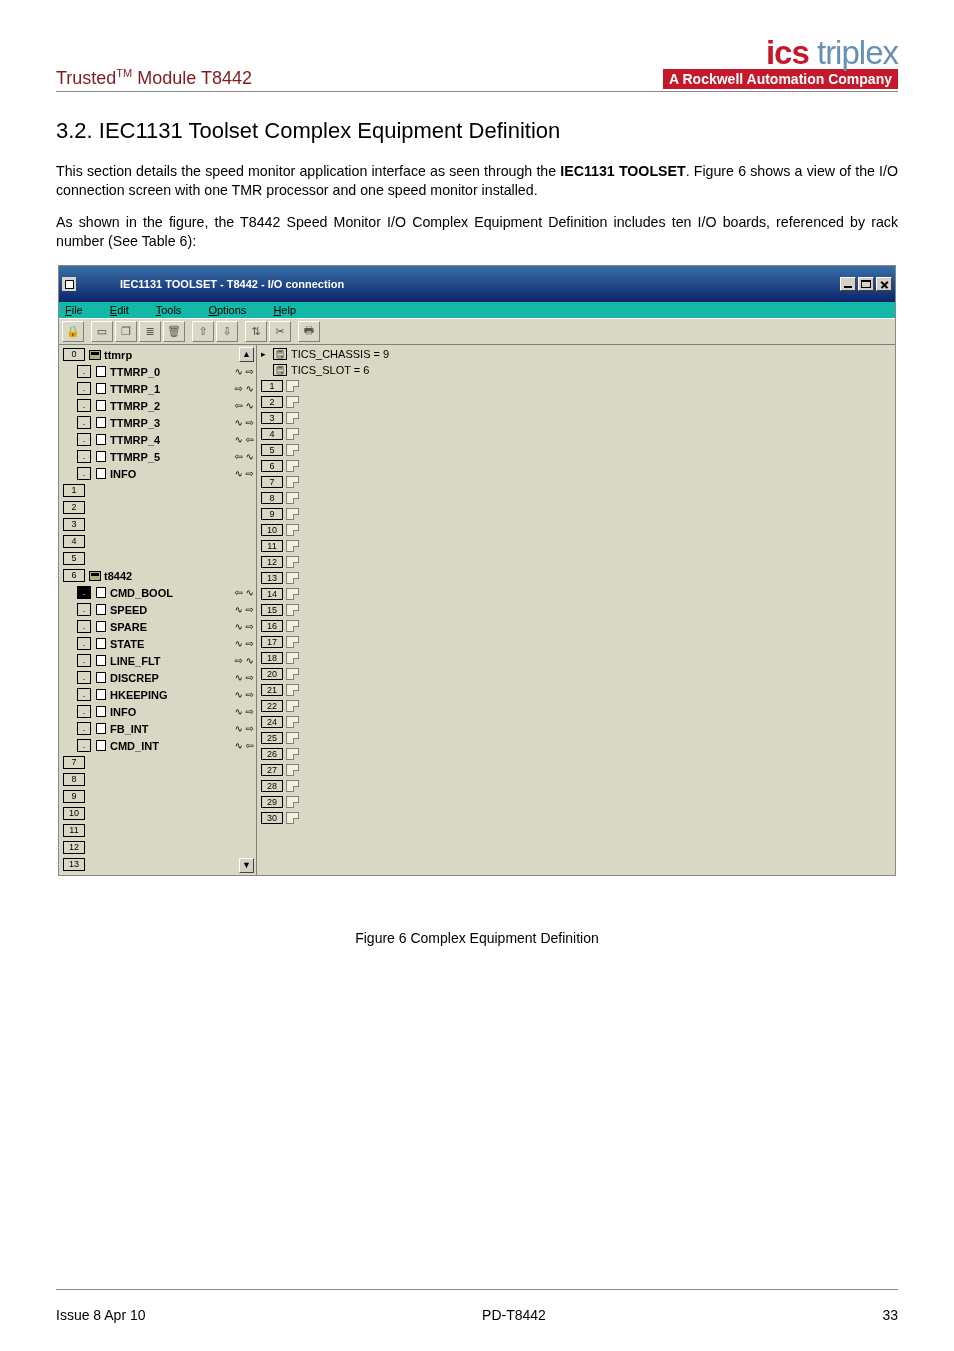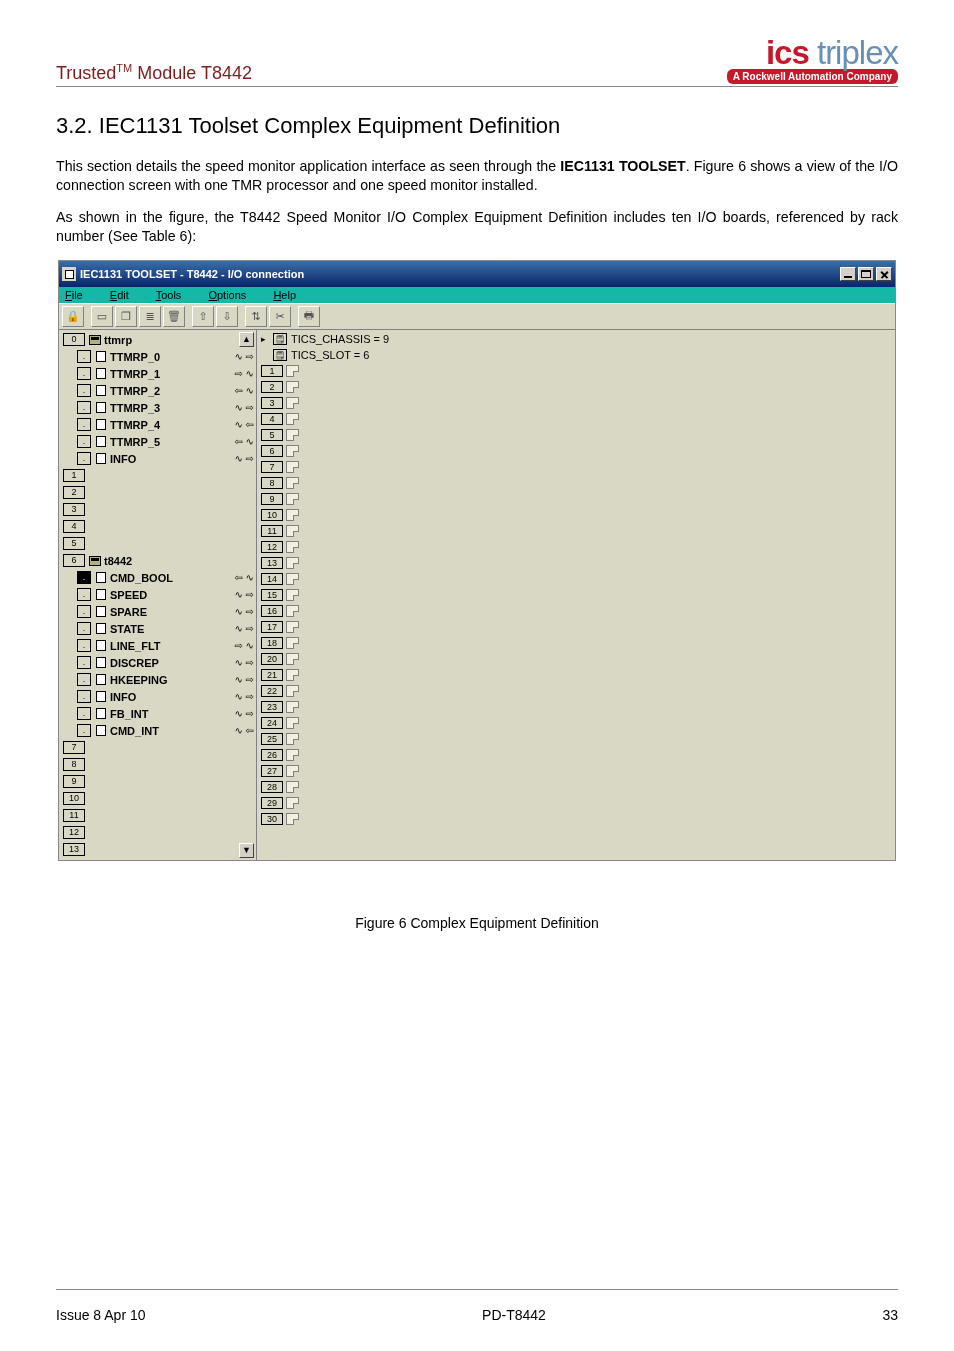--- a/index.html
+++ b/index.html
@@ -25,25 +25,24 @@
     color: #7f1d1d;
   }
   .page-header-left sup { font-size: 11px; vertical-align: super; }
   .logo-box { text-align: right; }
   .logo-main { white-space: nowrap; line-height: 1; }
   .logo-ics { font-size: 33px; font-weight: 700; color: #c5182a; letter-spacing: -1px; }
   .logo-triplex { font-size: 33px; font-weight: 400; color: #6890b5; letter-spacing: -1px; }
   .logo-sub {
     background: #c5182a;
     color: #fff;
-    font-size: 10px;
+    font-size: 14px;
     font-weight: 700;
     padding: 2px 6px;
     white-space: nowrap;
-    border-radius: 6px;
   }
   .section-heading {
     font-size: 22px;
     font-weight: 400;
     margin: 8px 0 18px 0;
   }
   .body-text {
     font-size: 14.2px;
     line-height: 1.32;
     text-align: justify;
@@ -59,23 +58,24 @@
     font-family: "MS Sans Serif", Tahoma, Arial, sans-serif;
     font-size: 11px;
     background: #d8d8c4;
   }
   .titlebar {
     background: linear-gradient(#3a6fa8, #0a246a);
     color: #fff;
     display: flex;
     align-items: center;
     padding: 2px 3px;
-    height: 26px;
+    height: 36px;
     font-weight: 700;
     font-size: 11px;
+    gap: 40px;
   }
   .titlebar .sysicon {
     width: 14px; height: 14px;
     background: #d8d8c4;
     margin-right: 4px;
     position: relative;
   }
   .titlebar .sysicon::after{
     content:"";
     position:absolute; left:3px; top:3px; width:7px; height:7px;
@@ -545,24 +545,20 @@
           </div>
           <div class="chan-row">
             <div class="chan-num">21</div>
             <div class="chan-note"></div>
           </div>
           <div class="chan-row">
             <div class="chan-num">22</div>
             <div class="chan-note"></div>
           </div>
           <div class="chan-row">
-            <div class="chan-num">23</div>
-            <div class="chan-note"></div>
-          </div>
-          <div class="chan-row">
             <div class="chan-num">24</div>
             <div class="chan-note"></div>
           </div>
           <div class="chan-row">
             <div class="chan-num">25</div>
             <div class="chan-note"></div>
           </div>
           <div class="chan-row">
             <div class="chan-num">26</div>
             <div class="chan-note"></div>

